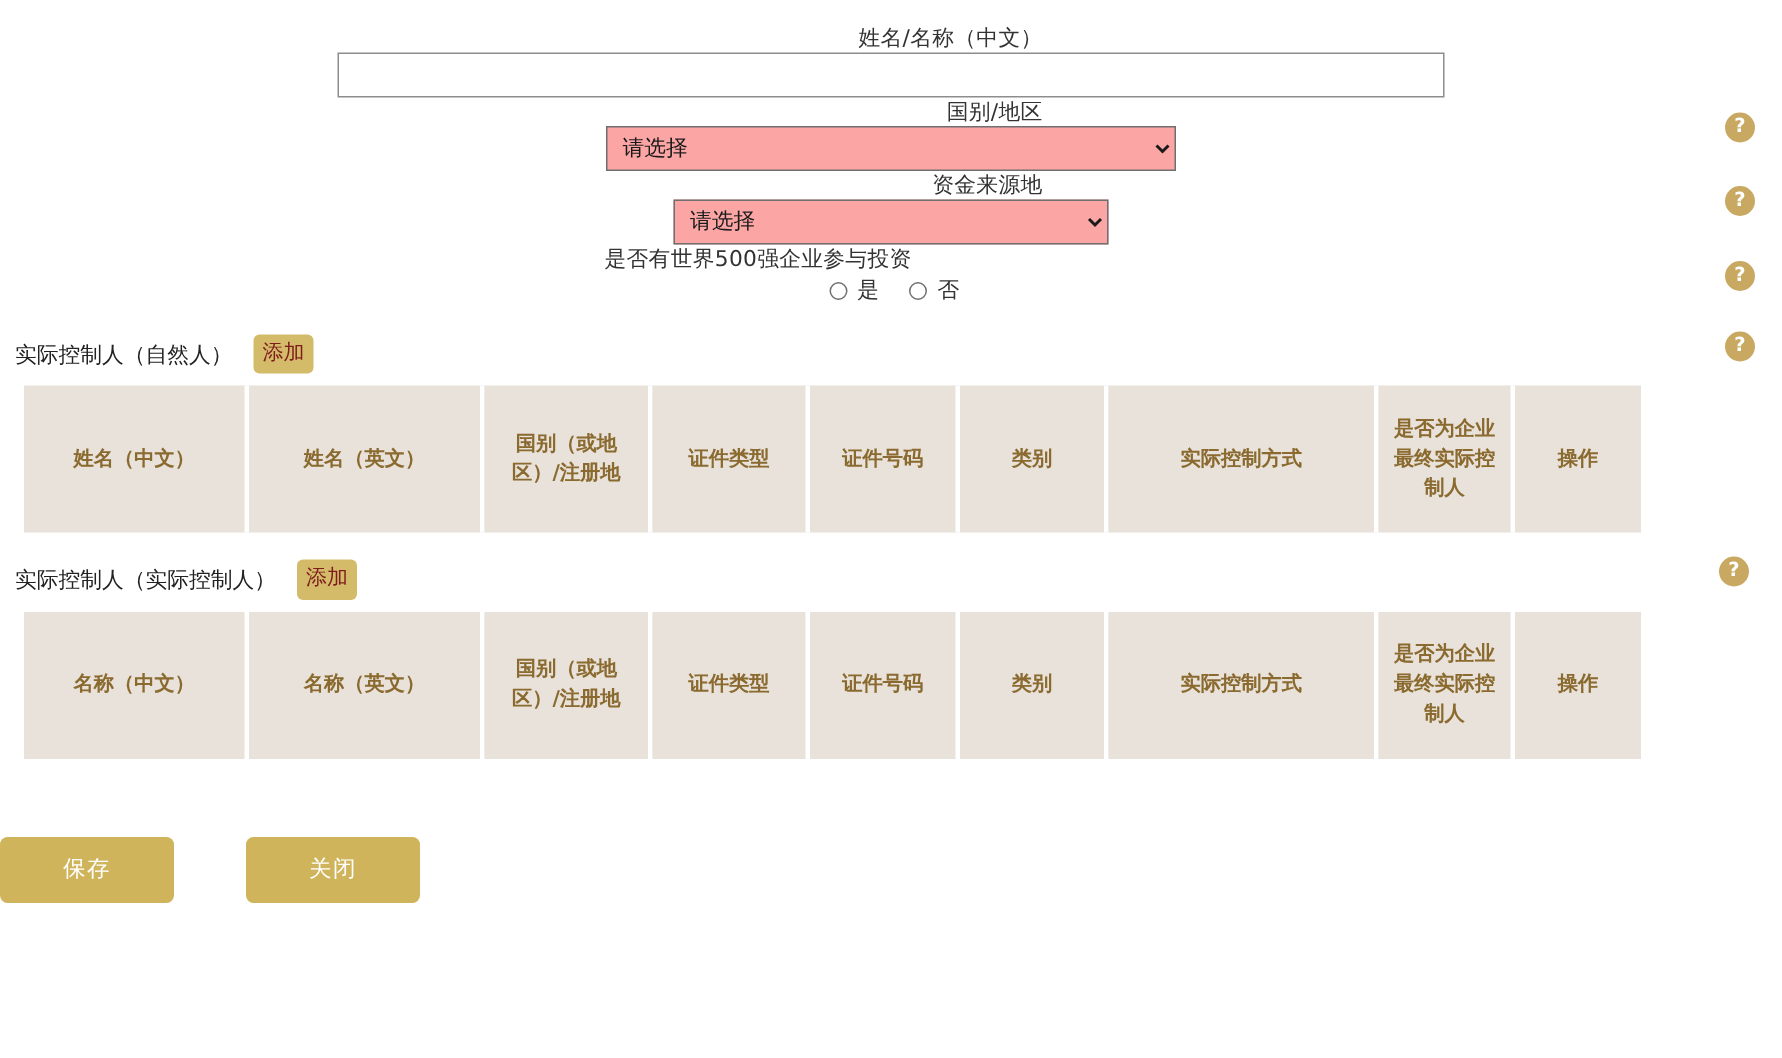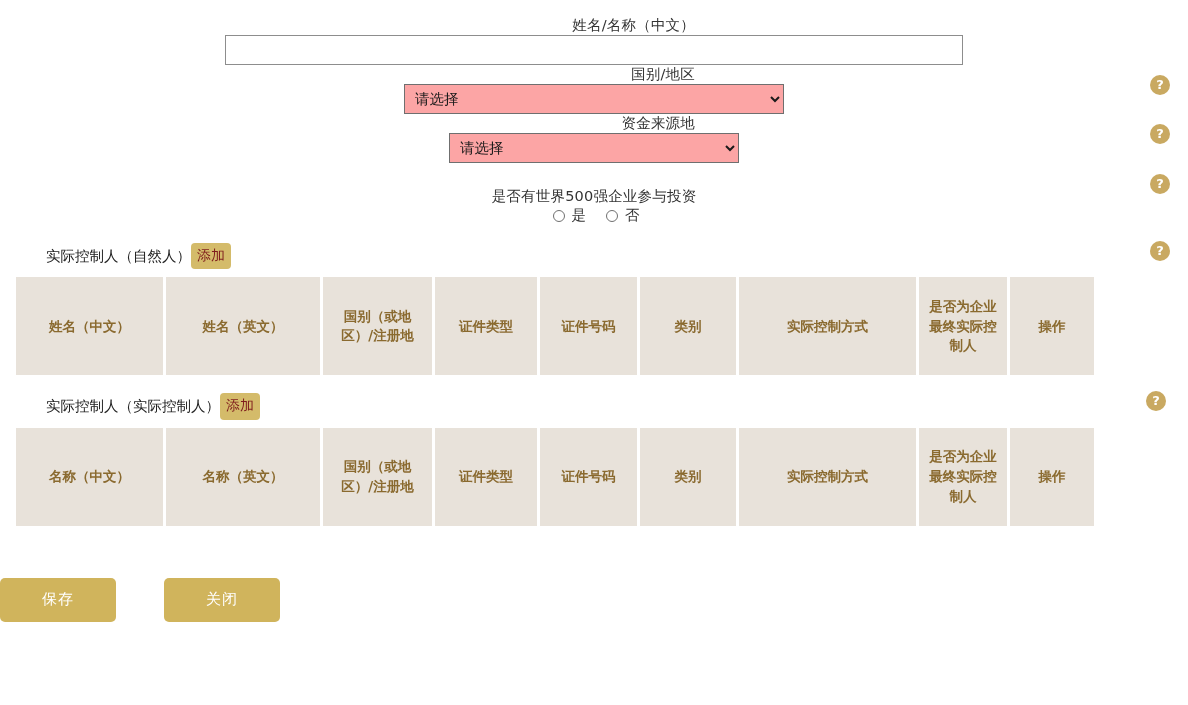--- a/index.html
+++ b/index.html
@@ -95,23 +95,22 @@
     box-sizing: border-box;
     display: inline-block;
   }
   .radio-label {
     font-size: 14.5px;
     color: #333333;
   }
   .row-500 .form-label {
     width: 382px;
     min-width: 382px;
-    text-align: center;
+    text-align: left;
     padding-right: 0;
-    margin-top: 24px;
   }
   .row-500 .form-control { padding-left: 0; }
   .row-500 .radio-group { padding-left: 18px; }
 
   
   .help-icon {
     position: absolute;
     width: 20px;
     height: 20px;
     border-radius: 50%;
@@ -128,23 +127,23 @@
   .help-right { right: 18px; }
 
   
   .section {
     position: relative;
     margin-top: 18px;
   }
   .section-head {
     display: flex;
     align-items: center;
+    gap: 14px;
     padding: 0 0 8px 10px;
     position: relative;
-    margin-left: 36px;
   }
   .section-title {
     font-size: 14.5px;
     color: #222222;
     white-space: nowrap;
   }
   .btn-add {
     background: #d4bb6a;
     color: #7f1d1d;
     border: none;

